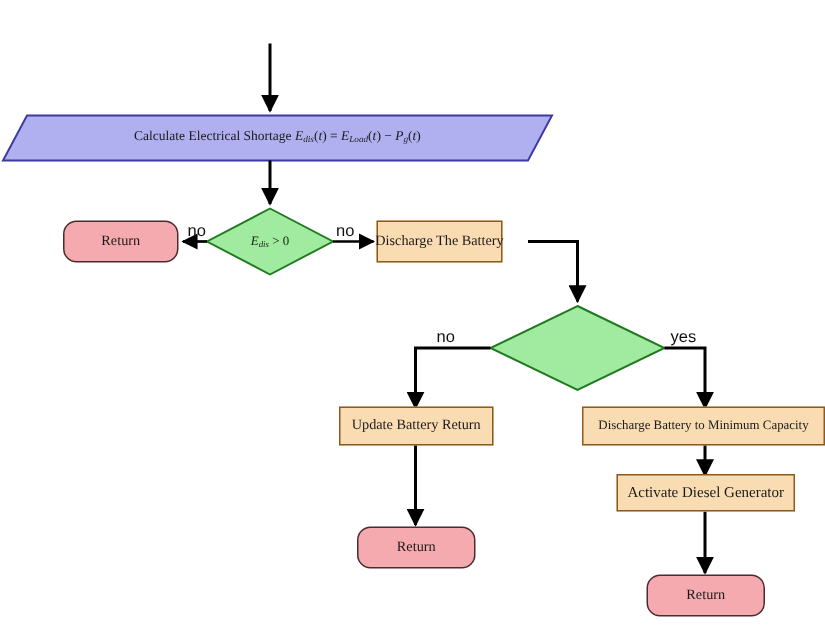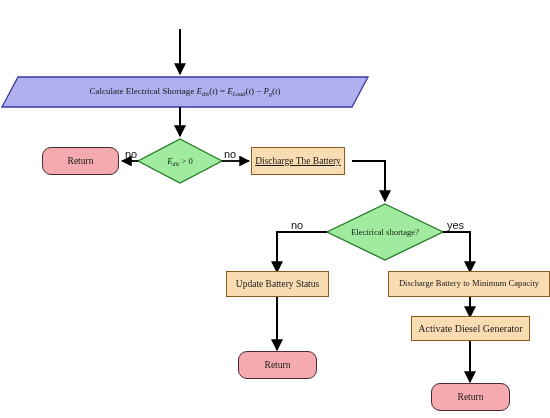--- a/index.html
+++ b/index.html
@@ -100,30 +100,27 @@
   </div>
 
   <div class="diamond-text" style="left:146px;top:152px;width:68px;height:18px;">
     <span><span class="mathvar">E</span><span class="sub">dis</span> <span>&gt; 0</span></span>
   </div>
 
   <div class="node terminator" style="left:42px;top:147px;width:77px;height:28px;">
     <span>Return</span>
   </div>
 
-  <div class="node process" style="left:251px;top:147px;width:94px;height:28px;text-decoration:underline;">
+  <div class="node process" style="left:251px;top:147px;width:84px;height:28px;">
     <span>Discharge The Battery</span>
   </div>
 
-  <div class="diamond-text" style="left:330px;top:223px;width:110px;height:18px;">
-    <span>Electrical shortage?</span>
-  </div>
 
   <div class="node process" style="left:226px;top:271px;width:103px;height:26px;">
-    <span>Update Battery Status</span>
+    <span>Update Battery Return</span>
   </div>
 
   <div class="node process" style="left:388px;top:271px;width:162px;height:26px;font-size:8.6px;">
     <span>Discharge Battery to Minimum Capacity</span>
   </div>
 
   <div class="node process" style="left:411px;top:316px;width:119px;height:25px;font-size:10px;">
     <span>Activate Diesel Generator</span>
   </div>
 

